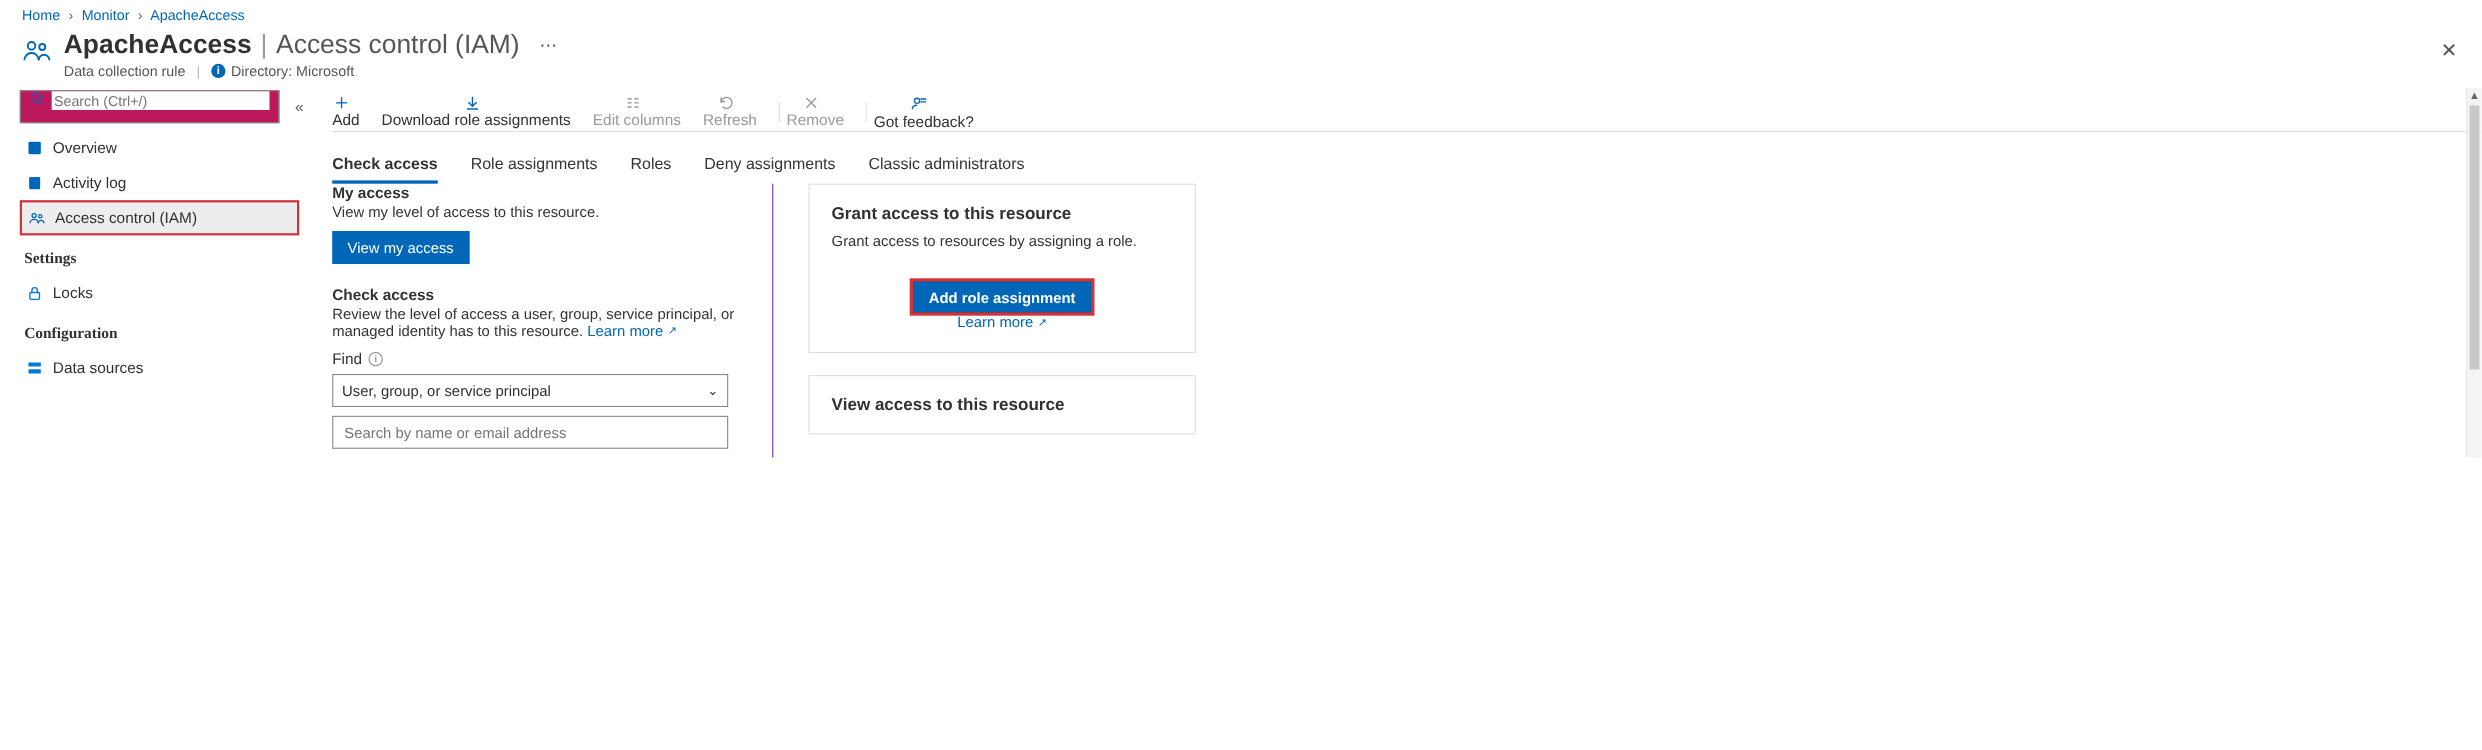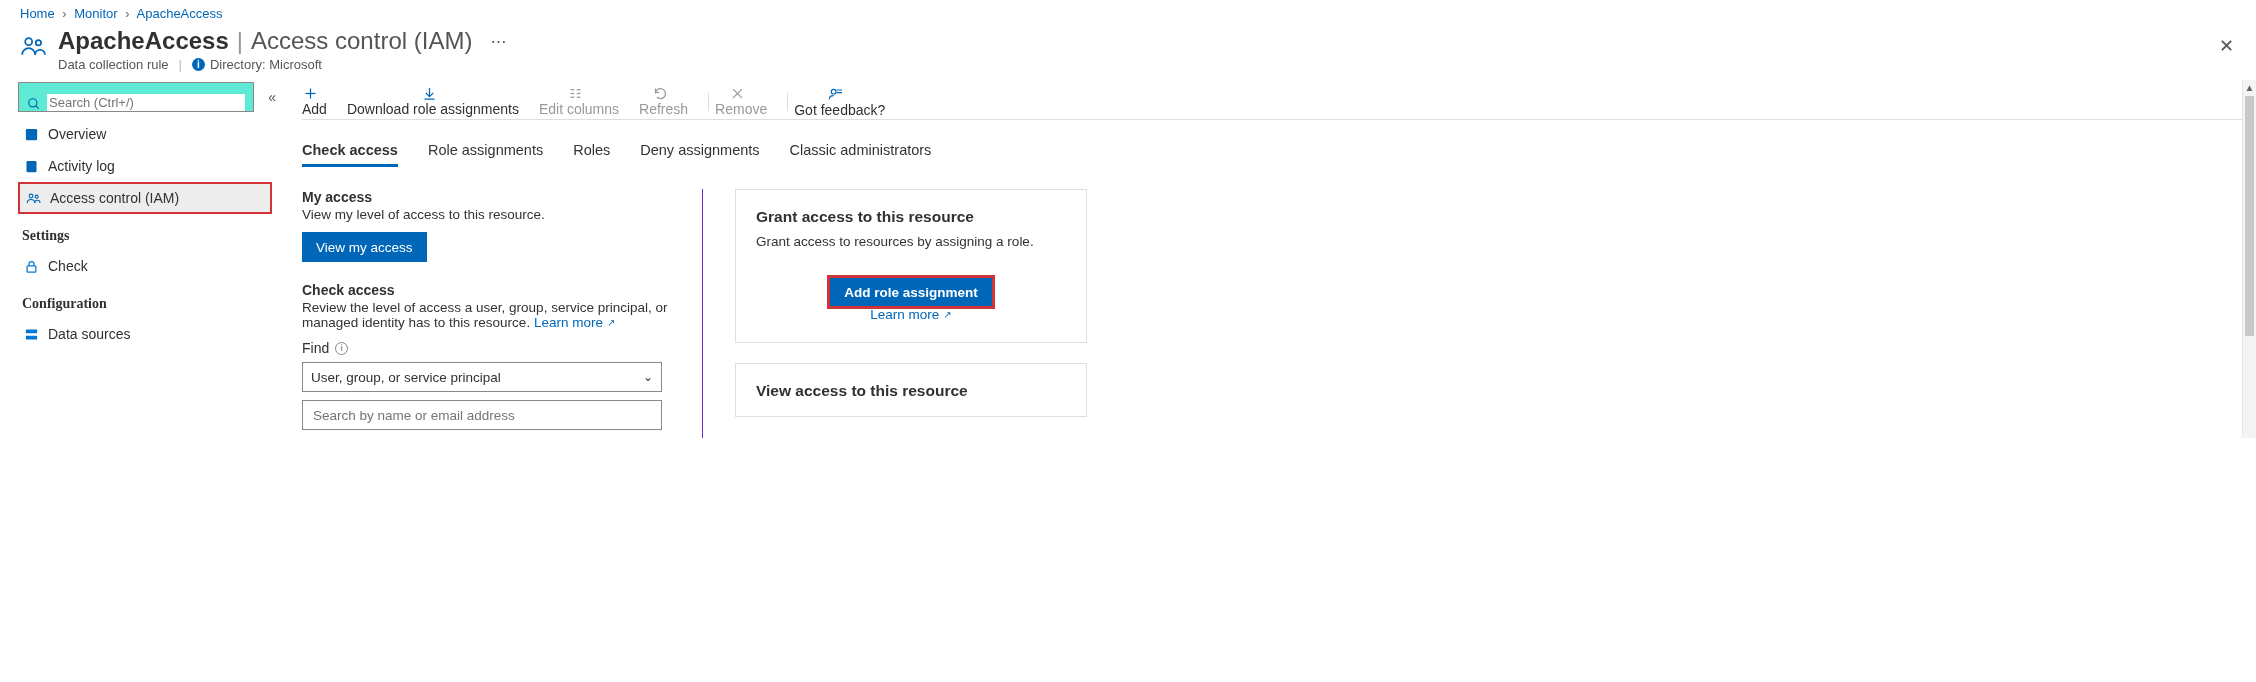--- a/index.html
+++ b/index.html
@@ -15,37 +15,37 @@
   .divider-bar { font-size:24px; font-weight:400; color:#999; margin:0 8px; }
   .page-sub { font-size:24px; font-weight:400; color:#555; }
   .more-h { margin-left:18px; color:#555; font-size:16px; letter-spacing:1px; }
   .subtext { font-size:13px; color:#555; margin-top:2px; display:flex; align-items:center; }
   .subtext .vdiv { margin:0 10px; color:#bbb; }
   .info-ic { width:13px; height:13px; border-radius:50%; background:#0067b8; color:#fff; font-size:10px; display:inline-flex; align-items:center; justify-content:center; margin-right:5px; font-weight:bold; }
   .close-x { position:absolute; right:22px; top:10px; font-size:18px; color:#555; cursor:pointer; }
   .body-row { display:flex; }
   .sidebar { width:276px; flex-shrink:0; padding:2px 0 10px 18px; }
   .searchwrap { display:flex; align-items:center; margin-bottom:6px; }
-  .search-field { flex:1; display:flex; align-items:flex-end; height:30px; border:1px solid #8a8886; padding:0 8px; background:#5eead4; }
+  .search-field { flex:1; display:flex; align-items:flex-start; height:30px; border:1px solid #8a8886; padding:0 8px; background:#be185d; }
   .search-field input { border:none; outline:none; flex:1; font-size:13px; color:#666; }
   .collapse { margin-left:14px; color:#555; font-size:14px; }
   .nav-item { display:flex; align-items:center; height:32px; padding-left:4px; cursor:pointer; font-size:14px; }
   .nav-item.selected { background:#ededed; border:2px solid #d13438; margin-right:4px; }
   .nav-item .ic { width:18px; display:flex; justify-content:center; margin-right:8px; }
   .nav-sec { font-weight:600; font-size:14px; margin:14px 0 6px 4px;font-family:Liberation Serif, serif; }
   .main { flex:1; position:relative; padding:4px 0 0 26px; }
   .toolbar { display:flex; align-items:center; height:36px; border-bottom:1px solid #e1dfdd; }
   .tbtn { display:flex; align-items:center; margin-right:20px; font-size:14px; cursor:pointer;flex-direction:column; }
   .tbtn.disabled { color:#999; cursor:default; }
   .tbtn .tic { margin-right:7px; display:flex; }
   .tdiv { width:1px; height:18px; background:#ddd; margin:0 6px 0 0; }
   .tabs { display:flex; margin-top:22px; }
   .tab { margin-right:30px; font-size:14.5px; color:#333; padding-bottom:6px; cursor:pointer; }
   .tab.active { font-weight:600; border-bottom:3px solid #0067b8; }
-  .content-cols { display:flex; margin-top:22px; }
+  .content-cols { display:flex; }
   .col-left { width:400px; padding-right:20px; }
   .col-right-wrap { border-left:1px solid #6d28d9; padding-left:32px; }
   .sec-h { font-weight:600; font-size:14px; margin-bottom:2px; }
   .sec-p { font-size:13.5px; color:#333; margin:2px 0 10px 0; }
   .btn-primary { background:#0067b8; color:#fff; border:none; height:30px; padding:0 14px; font-size:13.5px; cursor:pointer; }
   .btn-primary.hl { outline:3px solid #d13438; outline-offset:-1px; border:1px solid #003e73; font-weight:600; }
   .learnmore { display:inline-flex; align-items:center; }
   .card { border:1px solid #e1dfdd; width:352px; padding:18px 20px 20px 20px; margin-bottom:20px; }
   .card-title { font-size:15.5px; font-weight:600; margin-bottom:8px; }
   .card-row { display:flex; justify-content:space-between; align-items:center; margin-top:28px;flex-direction:column; }
@@ -140,21 +140,21 @@
     </div>
 
     <div class="nav-sec">Settings</div>
     <div class="nav-item">
       <span class="ic">
           <svg width="15" height="15" viewBox="0 0 24 24" fill="none" stroke="#0078d4" stroke-width="2">
             <rect x="5" y="11" width="14" height="10" rx="1.5"></rect>
             <path d="M8 11V8a4 4 0 0 1 8 0v3"></path>
           </svg>
         </span>
-      <span>Check</span>
+      <span>Locks</span>
     </div>
 
     <div class="nav-sec">Configuration</div>
     <div class="nav-item">
       <span class="ic">
           <svg width="15" height="15" viewBox="0 0 24 24" fill="#0078d4">
             <rect x="3" y="4" width="18" height="6" rx="1"></rect>
             <rect x="3" y="14" width="18" height="6" rx="1"></rect>
           </svg>
         </span>

